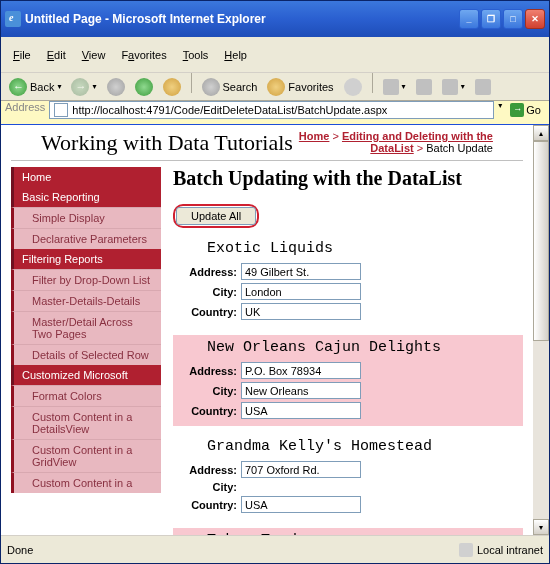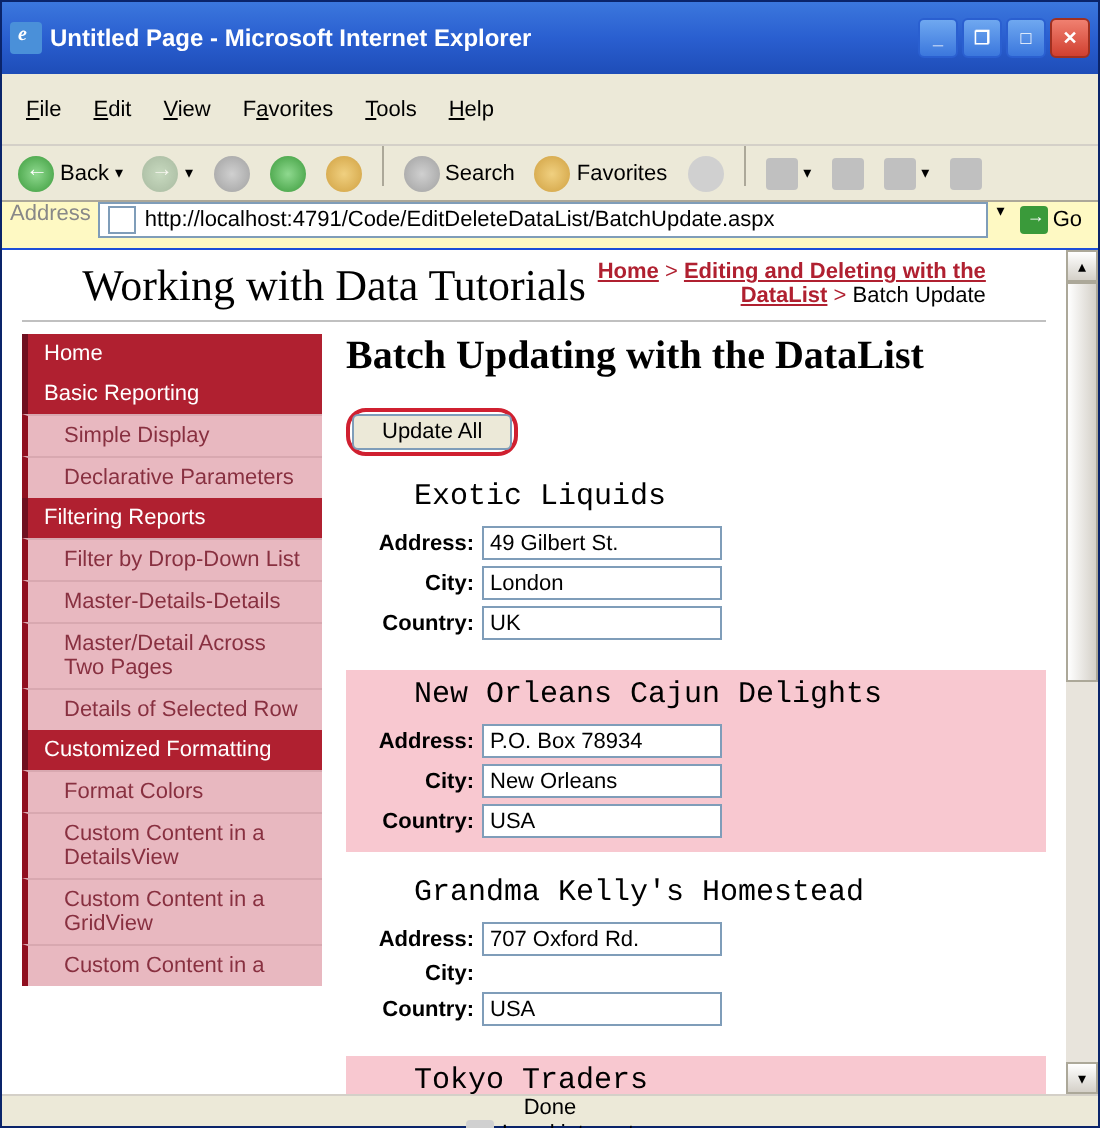--- a/index.html
+++ b/index.html
@@ -66,21 +66,21 @@
   .record-title { font-family: Liberation Mono, monospace; font-size: 15px; margin-bottom: 6px; color: #000; margin-left: 28px; }
   .field-row { display: flex; align-items: center; margin-bottom: 3px; }
   .field-label { width: 62px; text-align: right; font-weight: bold; font-size: 11px; padding-right: 4px; }
   .field-input { width: 120px; height: 17px; border: 1px solid #7f9db9; background: #fff; padding: 0 3px; font-size: 11px; }
   
   .scrollbar { width: 16px; background: #ece9d8; display: flex; flex-direction: column; }
   .sb-btn { height: 16px; background: linear-gradient(to bottom, #fff, #d4d0c8); border: 1px solid #aca899; display: flex; align-items: center; justify-content: center; font-size: 8px; cursor: pointer; }
   .sb-track { flex: 1; background: #e8e4dc; position: relative; }
   .sb-thumb { position: absolute; top: 0; left: 0; right: 0; height: 200px; background: linear-gradient(to right, #fff, #d4d0c8); border: 1px solid #aca899; cursor: pointer; }
   
-  .statusbar { height: 16px; background: #ece9d8; border-top: 1px solid #d4d0c8; display: flex; align-items: center; padding: 0 6px; font-size: 11px; justify-content: space-between; flex-direction: column; }
+  .statusbar { height: 28px; background: #ece9d8; border-top: 1px solid #d4d0c8; display: flex; align-items: center; padding: 0 6px; font-size: 11px; justify-content: space-between; }
   .status-right { display: flex; align-items: center; gap: 4px; }
   .zone-icon { width: 14px; height: 14px; background: #d0d0d0; border-radius: 2px; display: inline-block; }
 </style>
 </head>
 <body>
 
 <div class="window">
   <div class="titlebar">
     <span class="titlebar-icon"></span>
     <span class="titlebar-text">Untitled Page - Microsoft Internet Explorer</span>
@@ -177,21 +177,21 @@
         <div class="sidebar" id="sidebar-container">
             <div class="sb-header">Home</div>
             <div class="sb-header">Basic Reporting</div>
             <div class="sb-item indent">Simple Display</div>
             <div class="sb-item indent">Declarative Parameters</div>
             <div class="sb-header">Filtering Reports</div>
             <div class="sb-item indent">Filter by Drop-Down List</div>
             <div class="sb-item indent">Master-Details-Details</div>
             <div class="sb-item indent">Master/Detail Across Two Pages</div>
             <div class="sb-item indent">Details of Selected Row</div>
-            <div class="sb-header">Customized Formatting</div>
+            <div class="sb-header">Customized Microsoft</div>
             <div class="sb-item indent">Format Colors</div>
             <div class="sb-item indent">Custom Content in a DetailsView</div>
             <div class="sb-item indent">Custom Content in a GridView</div>
             <div class="sb-item indent">Custom Content in a</div>
           </div>
         <div class="main">
           <h1>Batch Updating with the DataList</h1>
           <div class="update-btn">
             <button>Update All</button>
           </div>

